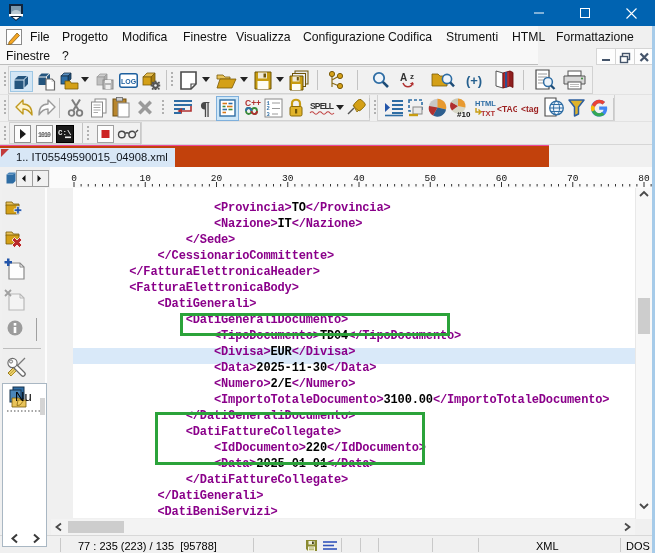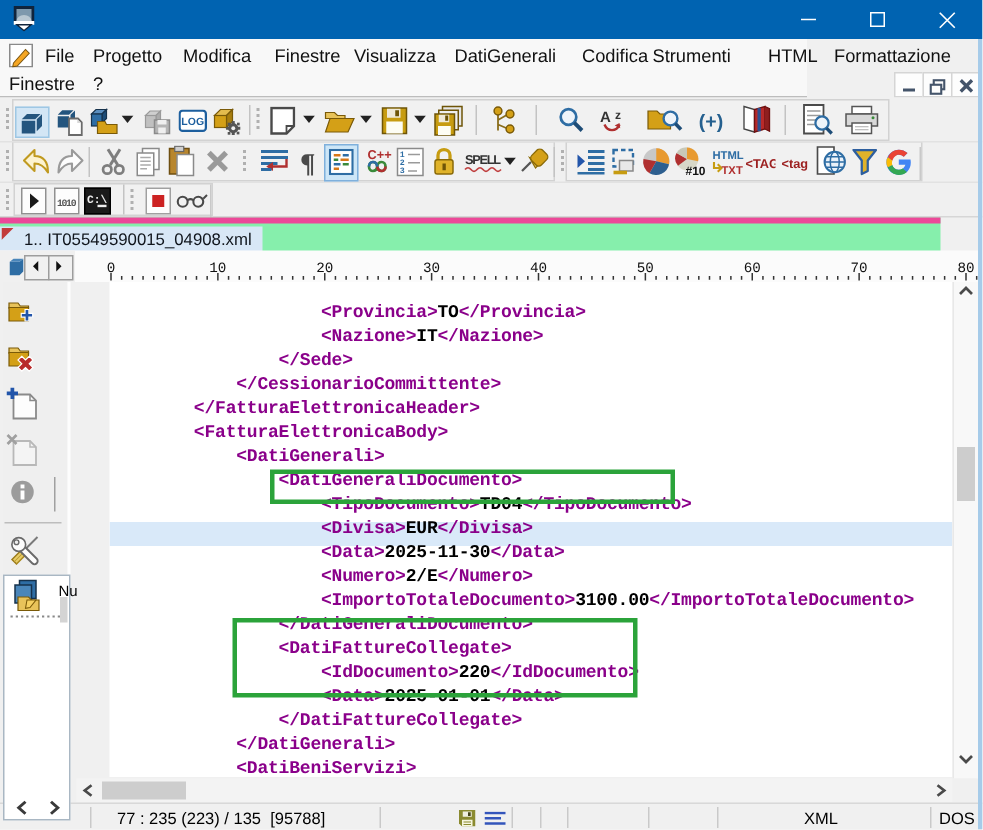--- a/index.html
+++ b/index.html
@@ -4,21 +4,21 @@
 body{width:655px;height:553px;position:relative;overflow:hidden;background:#f0f0f0;
  font-family:"Liberation Sans",sans-serif;}
 .abs{position:absolute}
 #titlebar{left:0;top:0;width:655px;height:26px;background:#0063b1}
 #title{left:29px;top:6px;color:#fff;font-size:11.2px;letter-spacing:0.1px}
 .wbtn{top:0;width:46px;height:26px}
 #menubar{left:0;top:26px;width:538px;height:38px;background:#f8f8f8;border-bottom:1px solid #bdbdbd}
 .mi{position:absolute;top:4px;font-size:12.2px;color:#111}
 .mi2{position:absolute;top:23px;font-size:12.2px;color:#111}
 #toolbars{left:0;top:65px;width:655px;height:80px;background:#f0f0f0}
-#tabrow{left:0;top:145px;width:627px;height:22px;background:#86efac;border-top:4px solid #ec4899}
+#tabrow{left:0;top:145px;width:549px;height:22px;background:#c2410c;border-top:1px solid #ec4899}
 #tab1{left:0;top:2px;width:175px;height:20px;background:#d8e7f6;position:absolute}
 #tabtext{left:16px;top:5px;font-size:11.2px;color:#10151c;position:absolute}
 #ruler{left:0;top:167px;width:655px;height:21px;background:#fbfbfb}
 #rulerL{left:0;top:0;width:50px;height:21px;background:#f0f0f0;position:absolute}
 .rbtn{position:absolute;top:3px;width:15px;height:15px;background:#f1f1f1;border:1px solid #9d9d9d}
 #leftcol{left:0;top:188px;width:73px;height:347px;background:#f0f0f0}
 #editor{left:73px;top:188px;width:562px;height:330px;background:#fff;overflow:hidden}
 #hiline{left:0;top:160px;width:562px;height:16px;background:#d9e9f9;position:absolute}
 #code{left:16px;top:0;position:absolute;margin:12px;font-family:"Liberation Mono",monospace;
  font-size:12px;line-height:16px;font-weight:bold;letter-spacing:-0.14px;color:#8a008a}
@@ -60,23 +60,23 @@
 <div class="abs" id="menubar">
  <svg class="abs" style="left:6px;top:3px" width="16" height="16" viewBox="0 0 16 16">
   <rect x="0.5" y="0.5" width="15" height="15" fill="#fff" stroke="#8a8a8a"></rect>
   <path d="M3 13 L11 4 L13.5 6.5 L5.5 15 L2.5 15.5 Z" fill="#f5a623" stroke="#7a5510" stroke-width="0.7"></path>
  </svg>
  <span class="mi" style="left:30px">File</span>
  <span class="mi" style="left:62px">Progetto</span>
  <span class="mi" style="left:122px">Modifica</span>
  <span class="mi" style="left:183px">Finestre</span>
  <span class="mi" style="left:236px">Visualizza</span>
- <span class="mi" style="left:303px">DatiGenerali</span>
+ <span class="mi" style="left:303px">Configurazione</span>
  <span class="mi" style="left:388px">Codifica</span>
- <span class="mi" style="left:435px">Strumenti</span>
+ <span class="mi" style="left:446px">Strumenti</span>
  <span class="mi" style="left:512px">HTML</span>
  <span class="mi" style="left:556px">Formattazione</span>
  <span class="mi2" style="left:6px">Finestre</span>
  <span class="mi2" style="left:62px">?</span>
  <div class="abs" style="left:596px;top:22px;width:18px;height:15px;background:#fdfdfd;border:1px solid #d5d5d5">
   <svg width="18" height="17">
         <line x1="5" y1="11" x2="13" y2="11" stroke="#44546a" stroke-width="2"></line>
       </svg></div>
  <div class="abs" style="left:615px;top:22px;width:18px;height:15px;background:#fdfdfd;border:1px solid #d5d5d5">
   <svg width="18" height="17">
@@ -653,21 +653,21 @@
  <span class="st" style="left:626px">DOS</span>
 </div>
 
 <div class="abs" id="panel">
  <svg class="abs" style="left:3px;top:2px" width="22" height="22" viewBox="0 0 22 22">
   <rect x="7" y="1" width="11" height="12" fill="#2e6da4" stroke="#16324c"></rect>
   <rect x="4" y="4" width="11" height="12" fill="#4a86ba" stroke="#16324c"></rect>
   <path d="M6 12 L13 12 L15 14 L20 14 L20 21 L6 21 Z" fill="#e8c35a" stroke="#7a5a08" stroke-width="0.8"></path>
   <path d="M12 14 L18 14 L14 19 L11 19.5 Z" fill="#f5d060" stroke="#7a5a08" stroke-width="0.7"></path>
  </svg>
- <span class="abs" style="left:36px;top:5px;font-size:10px;color:#000">Nu</span>
+ <span class="abs" style="left:12px;top:5px;font-size:13px;color:#000">Nu</span>
  <svg class="abs" style="left:3px;top:25px" width="40" height="4">
       <path d="M1 2 H39" stroke="#888" stroke-width="1.4" stroke-dasharray="1.5 2"></path>
     </svg>
  <div class="abs" style="left:37px;top:14px;width:5px;height:17px;background:#d4d4d4"></div>
  <svg class="abs" style="left:6px;top:149px" width="12" height="11">
       <path d="M8 1.5 L3.5 5.5 L8 9.5" fill="none" stroke="#3a3a3a" stroke-width="2"></path>
     </svg>
  <svg class="abs" style="left:27px;top:149px" width="12" height="11">
       <path d="M4 1.5 L8.5 5.5 L4 9.5" fill="none" stroke="#3a3a3a" stroke-width="2"></path>
     </svg>

